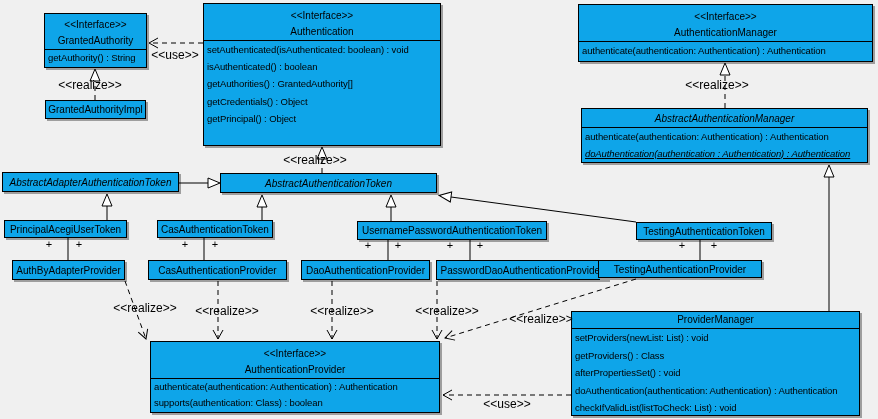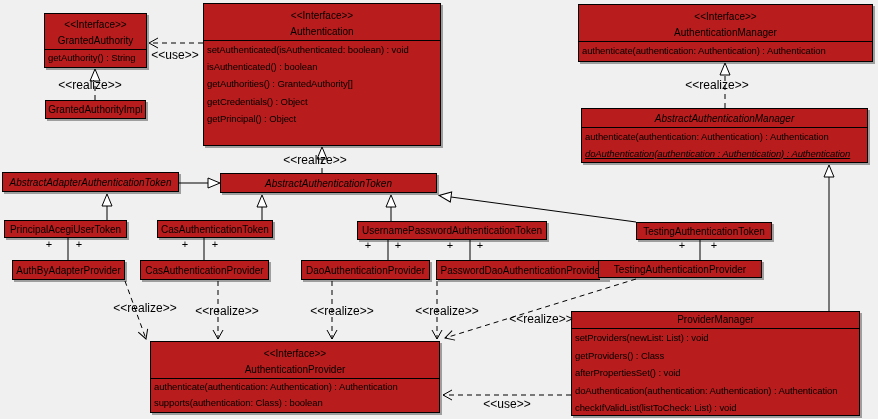--- a/index.html
+++ b/index.html
@@ -2,21 +2,21 @@
 <html><head>
 <meta charset="utf-8">
 <style>
   html,body { margin:0; padding:0; background:#f0f0f0; }
   #canvas {
     position:relative; width:878px; height:419px; overflow:hidden;
     background:#f0f0f0;
     font-family:"Liberation Sans", sans-serif; color:#000;
   }
   .box {
-    position:absolute; background:#b91c1c; border:1px solid #000;
+    position:absolute; background:#0ea5e9; border:1px solid #000;
     box-shadow:2px 2px 0 #9e9e9e; box-sizing:border-box; overflow:hidden;
     font-size:10px;
   }
   .hdr { text-align:center; padding-top:3px; }
   .hdr .ln { line-height:16px; white-space:nowrap; }
   .methods { border-top:1px solid #000; padding-left:3px; }
   .m { white-space:nowrap; overflow:hidden; font-size:9.5px; letter-spacing:-0.1px; }
   .nameonly { display:flex; align-items:center; justify-content:center; text-align:center; }
   .abstract-name { font-style:italic; }
   .it { font-style:italic;text-decoration:underline; }
@@ -106,21 +106,21 @@
   </div>
 
   <div class="box nameonly" style="left:636px;top:222px;width:136px;height:18px">
     <div>TestingAuthenticationToken</div>
   </div>
 
   <div class="box nameonly" style="left:12px;top:260px;width:113px;height:20px">
     <div>AuthByAdapterProvider</div>
   </div>
 
-  <div class="box nameonly" style="left:140px;top:260px;width:129px;height:20px">
+  <div class="box nameonly" style="left:148px;top:260px;width:139px;height:20px">
     <div>CasAuthenticationProvider</div>
   </div>
 
   <div class="box nameonly" style="left:301px;top:260px;width:129px;height:20px">
     <div>DaoAuthenticationProvider</div>
   </div>
 
   <div class="box nameonly" style="left:436px;top:260px;width:172px;height:20px">
     <div>PasswordDaoAuthenticationProvider</div>
   </div>

